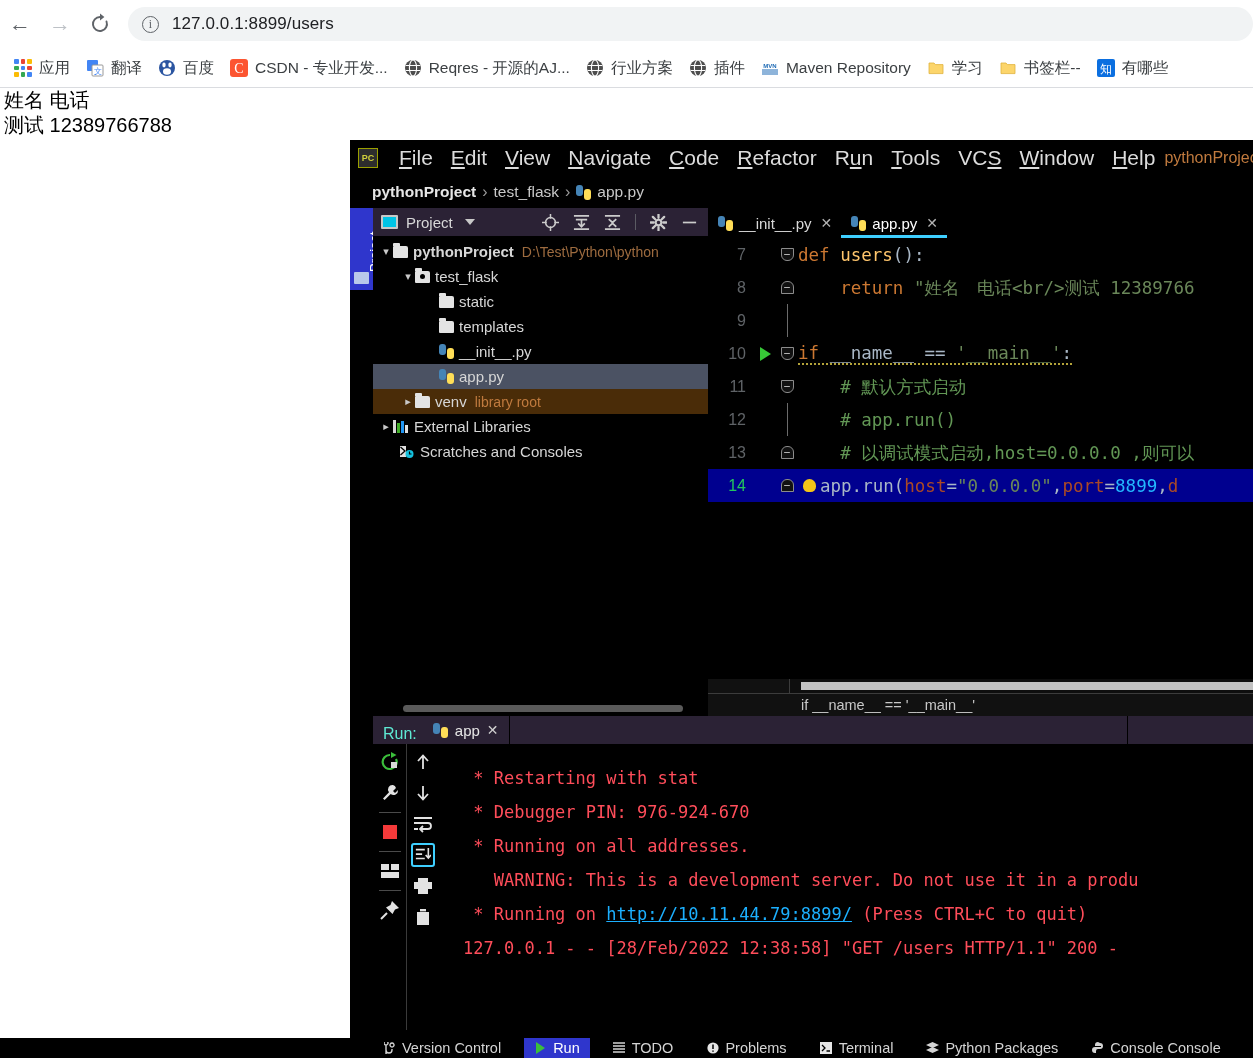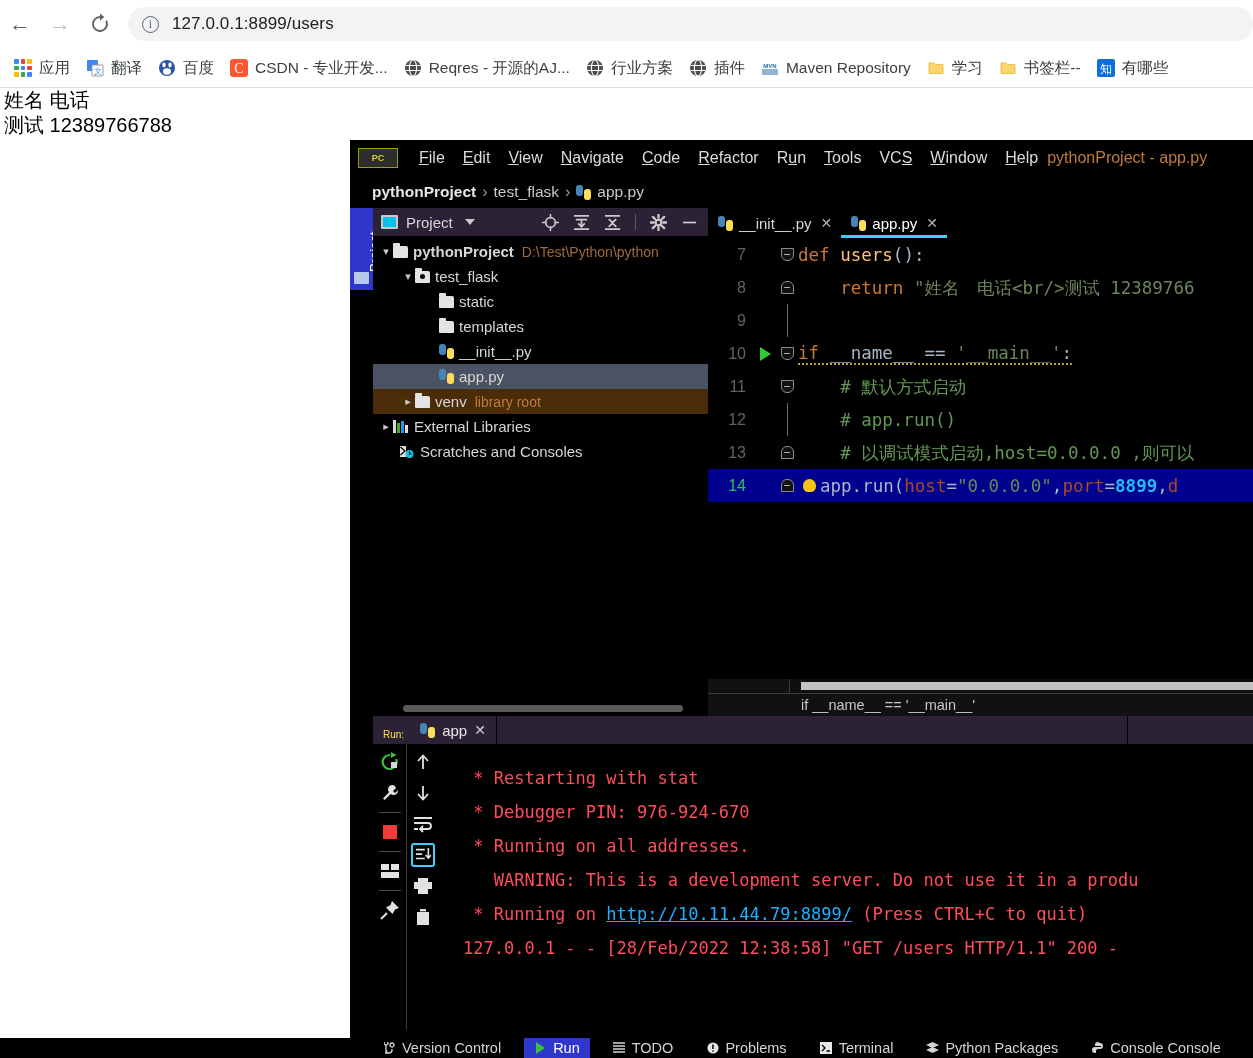--- a/index.html
+++ b/index.html
@@ -34,24 +34,24 @@
   #page-content { position:absolute; left:0; top:88px; width:1253px; height:970px; background:#fff; }
   #page-content .ln { font-family:"Liberation Sans", sans-serif; font-size:20px; color:#000;
     padding-left:4px; line-height:25px; }
 
   
   #pycharm { position:absolute; left:350px; top:140px; width:903px; height:918px;
     background:#000; overflow:hidden; font-family:"Liberation Sans", sans-serif; }
 
   
   #ide-menubar { height:36px; display:flex; align-items:center; background:#000; padding-left:8px; gap:0; }
-  #ide-logo { width:40px; height:20px; background:#2d2d2d; border:1px solid #9aa000;
+  #ide-logo { width:20px; height:20px; background:#2d2d2d; border:1px solid #9aa000;
     display:flex; align-items:center; justify-content:center; flex:none; margin-right:12px;}
   #ide-logo span { font-size:9px; color:#cfcf3c; font-weight:bold; line-height:1; }
-  .menu-item { font-size:16px; color:#dcdcdc; padding:3px 9px; white-space:nowrap; }
+  .menu-item { font-size:21px; color:#dcdcdc; padding:3px 9px; white-space:nowrap; }
   .menu-item u { text-decoration:underline; }
   #ide-title { font-size:16px; color:#c07a3e; white-space:nowrap; }
 
   
   #ide-breadcrumb { height:32px; display:flex; align-items:center; padding-left:22px; gap:6px;
     background:#000; font-size:15.5px; color:#c8c8c8; }
   #ide-breadcrumb .crumb-strong { font-weight:bold; color:#e6e6e6; }
   #ide-breadcrumb .sep { color:#9a9a9a; font-size:16px; }
   .py-ico { width:15px; height:15px; position:relative; flex:none; display:inline-block; }
   .py-ico:before, .py-ico:after { content:""; position:absolute; width:7px; height:11px; border-radius:3px; }
@@ -116,40 +116,40 @@
     font-family:"Liberation Sans", sans-serif; }
   .cline .marker { width:22px; flex:none; display:flex; align-items:center; justify-content:center; }
   .cline .fold { width:22px; flex:none; display:flex; align-items:center; justify-content:center; color:#9a9a9a; font-size:13px;}
   .cline.hl { background:#00008f; }
   .cline.hl .gut { color:#22c55e; }
   .kw { color:#cc7832; }
   .fn { color:#ffc66d; }
   .pl { color:#a9b7c6; }
   .str { color:#6a8759; }
   .cm { color:#629755; }
-  .num { color:#23b8ff; font-weight:bold; }
+  .num { color:#23b8ff; font-weight:normal; }
   .kwarg { color:#aa4926; }
   .run-tri { width:0;height:0;border-left:11px solid #37c837;border-top:7px solid transparent;
     border-bottom:7px solid transparent; }
   .bulb { width:13px; height:13px; background:#f5c518; border-radius:50% 50% 40% 40%; }
   .foldbox { width:13px;height:13px;border:1px solid #8c8c8c; display:flex; align-items:center;
     justify-content:center; color:#c0c0c0; font-size:11px; line-height:1; background:#111;}
   .squiggle { border-bottom:2px dotted #b3a33a; }
 
   #editor-hscroll-row { position:absolute; left:0; top:471px; width:545px; height:14px; background:#0e0e0e; }
   #editor-hscroll { position:absolute; left:93px; top:3px; width:452px; height:8px; background:#c2c2c2; }
   #editor-hscroll-gap { position:absolute; left:0; top:0; width:82px; height:14px; background:#111; border-right:1px solid #3c3c3c;}
   #editor-breadcrumb { position:absolute; left:0; top:485px; width:545px; height:23px; background:#111;
     border-top:1px solid #3c3c3c; display:flex; align-items:center; padding-left:93px;
     font-size:14.5px; color:#c8c8c8; }
 
   
   #run-panel { position:absolute; left:23px; top:508px; width:880px; height:342px; background:#000; }
   #run-header { height:28px; background:#2b2235; display:flex; align-items:center; }
-  #run-header .rlabel { font-size:10px; color:#fde047; padding:0 6px 0 10px;margin-top:8px; }
+  #run-header .rlabel { font-size:16px; color:#5eead4; padding:0 6px 0 10px;margin-top:8px; }
   .rtab { height:40px; display:flex; align-items:center; gap:7px; padding:0 10px; position:relative;
      font-size:15px; color:#e6e6e6; }
   .rtab.active:after { content:""; position:absolute; left:8px; bottom:0; width:72px; height:3px; background:#3ecfff; }
   .rtab .x { font-size:14px; color:#cfcfcf; }
   #run-header .rdiv { width:1px; height:28px; background:#000; }
   #run-header .rfill { flex:1; }
 
   #run-toolbars { position:absolute; left:0; top:28px; width:66px; height:314px; background:#000;
     display:flex; }
   .rtb { width:33px; display:flex; flex-direction:column; align-items:center; padding-top:6px; gap:7px; }

